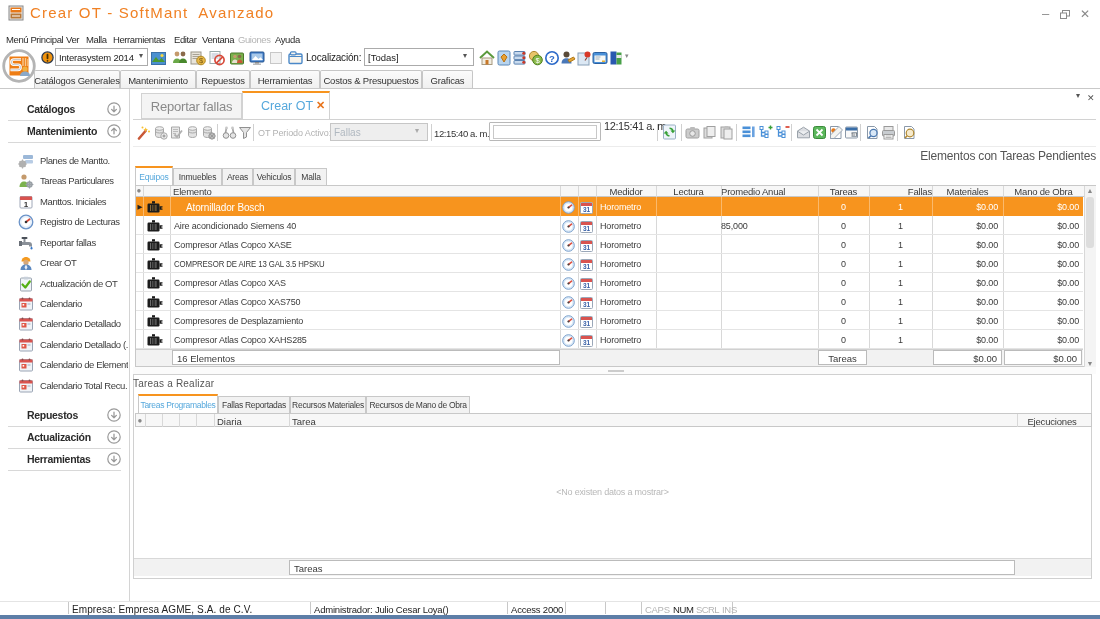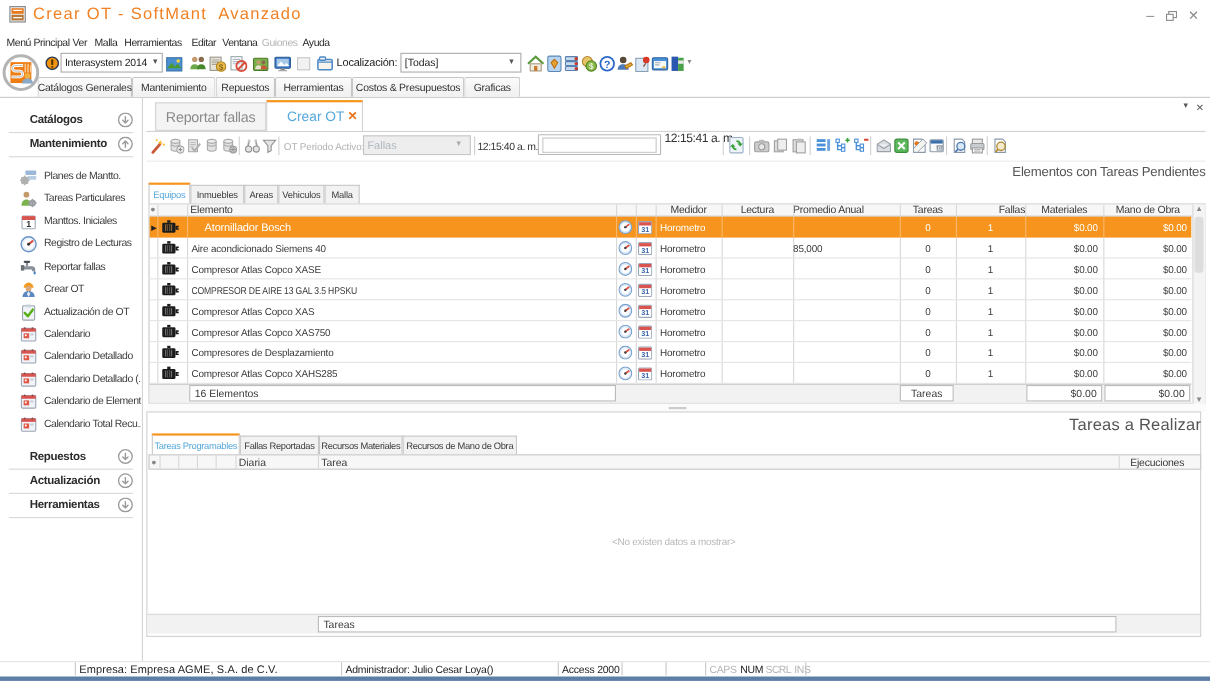--- a/index.html
+++ b/index.html
@@ -687,21 +687,21 @@
 <div class="tx" style="left:933px;top:353px;width:64px;text-align:right;font-size:9.5px;color:#3a3a3a">$0.00</div>
 <div class="bx" style="left:1004px;top:350px;width:78px;height:15px;background:#fff;border:1px solid #bbb"></div>
 <div class="tx" style="left:1004px;top:353px;width:73px;text-align:right;font-size:9.5px;color:#3a3a3a">$0.00</div>
 <div class="bx" style="left:1084px;top:186px;width:12px;height:184px;background:#f4f4f4;border-left:1px solid #d8d8d8"></div>
 <div class="tx" style="left:1085px;top:187px;width:10px;text-align:center;font-size:7px;color:#888">▲</div>
 <div class="tx" style="left:1085px;top:360px;width:10px;text-align:center;font-size:7px;color:#888">▼</div>
 <div class="bx" style="left:1086px;top:197px;width:8px;height:51px;background:#ddd;border-radius:3px"></div>
 <div class="bx" style="left:133px;top:367px;width:963px;height:7px;background:#fbfbfb"></div>
 <div class="bx" style="left:608px;top:370px;width:16px;height:2px;background:#ccc"></div>
 <div class="bx" style="left:133px;top:374px;width:959px;height:205px;border:1px solid #d0d0d0;background:#fff"></div>
-<div class="tx" style="left:133px;top:378px;width:959px;text-align:right;font-size:15px;letter-spacing:0.2px;color:#555">Tareas a Realizar</div>
+<div class="tx" style="left:133px;top:378px;width:959px;text-align:left;font-size:10px;letter-spacing:0.2px;color:#555">Tareas a Realizar</div>
 <div class="bx" style="left:138px;top:394px;width:80px;height:19px;background:#fff;border:1px solid #c8c8c8;border-bottom:none;border-top:2px solid #F7941E"></div>
 <div class="tx" style="left:138px;top:400px;width:80px;text-align:center;font-size:8.5px;letter-spacing:-0.3px;color:#56A8DC">Tareas Programables</div>
 <div class="bx" style="left:218px;top:396px;width:72px;height:17px;background:#f2f2f2;border:1px solid #c8c8c8;border-bottom:none"></div>
 <div class="tx" style="left:218px;top:400px;width:72px;text-align:center;font-size:8.5px;letter-spacing:-0.3px;color:#3c3c3c">Fallas Reportadas</div>
 <div class="bx" style="left:290px;top:396px;width:76px;height:17px;background:#f2f2f2;border:1px solid #c8c8c8;border-bottom:none"></div>
 <div class="tx" style="left:290px;top:400px;width:76px;text-align:center;font-size:8.5px;letter-spacing:-0.3px;color:#3c3c3c">Recursos Materiales</div>
 <div class="bx" style="left:366px;top:396px;width:104px;height:17px;background:#f2f2f2;border:1px solid #c8c8c8;border-bottom:none"></div>
 <div class="tx" style="left:366px;top:400px;width:104px;text-align:center;font-size:8.5px;letter-spacing:-0.3px;color:#3c3c3c">Recursos de Mano de Obra</div>
 <div class="bx" style="left:135px;top:413px;width:957px;height:14px;background:#f7f7f7;border:1px solid #c8c8c8"></div>
 <div class="tx" style="left:135px;top:416px;width:10px;text-align:center;font-size:8px;color:#888">●</div>

